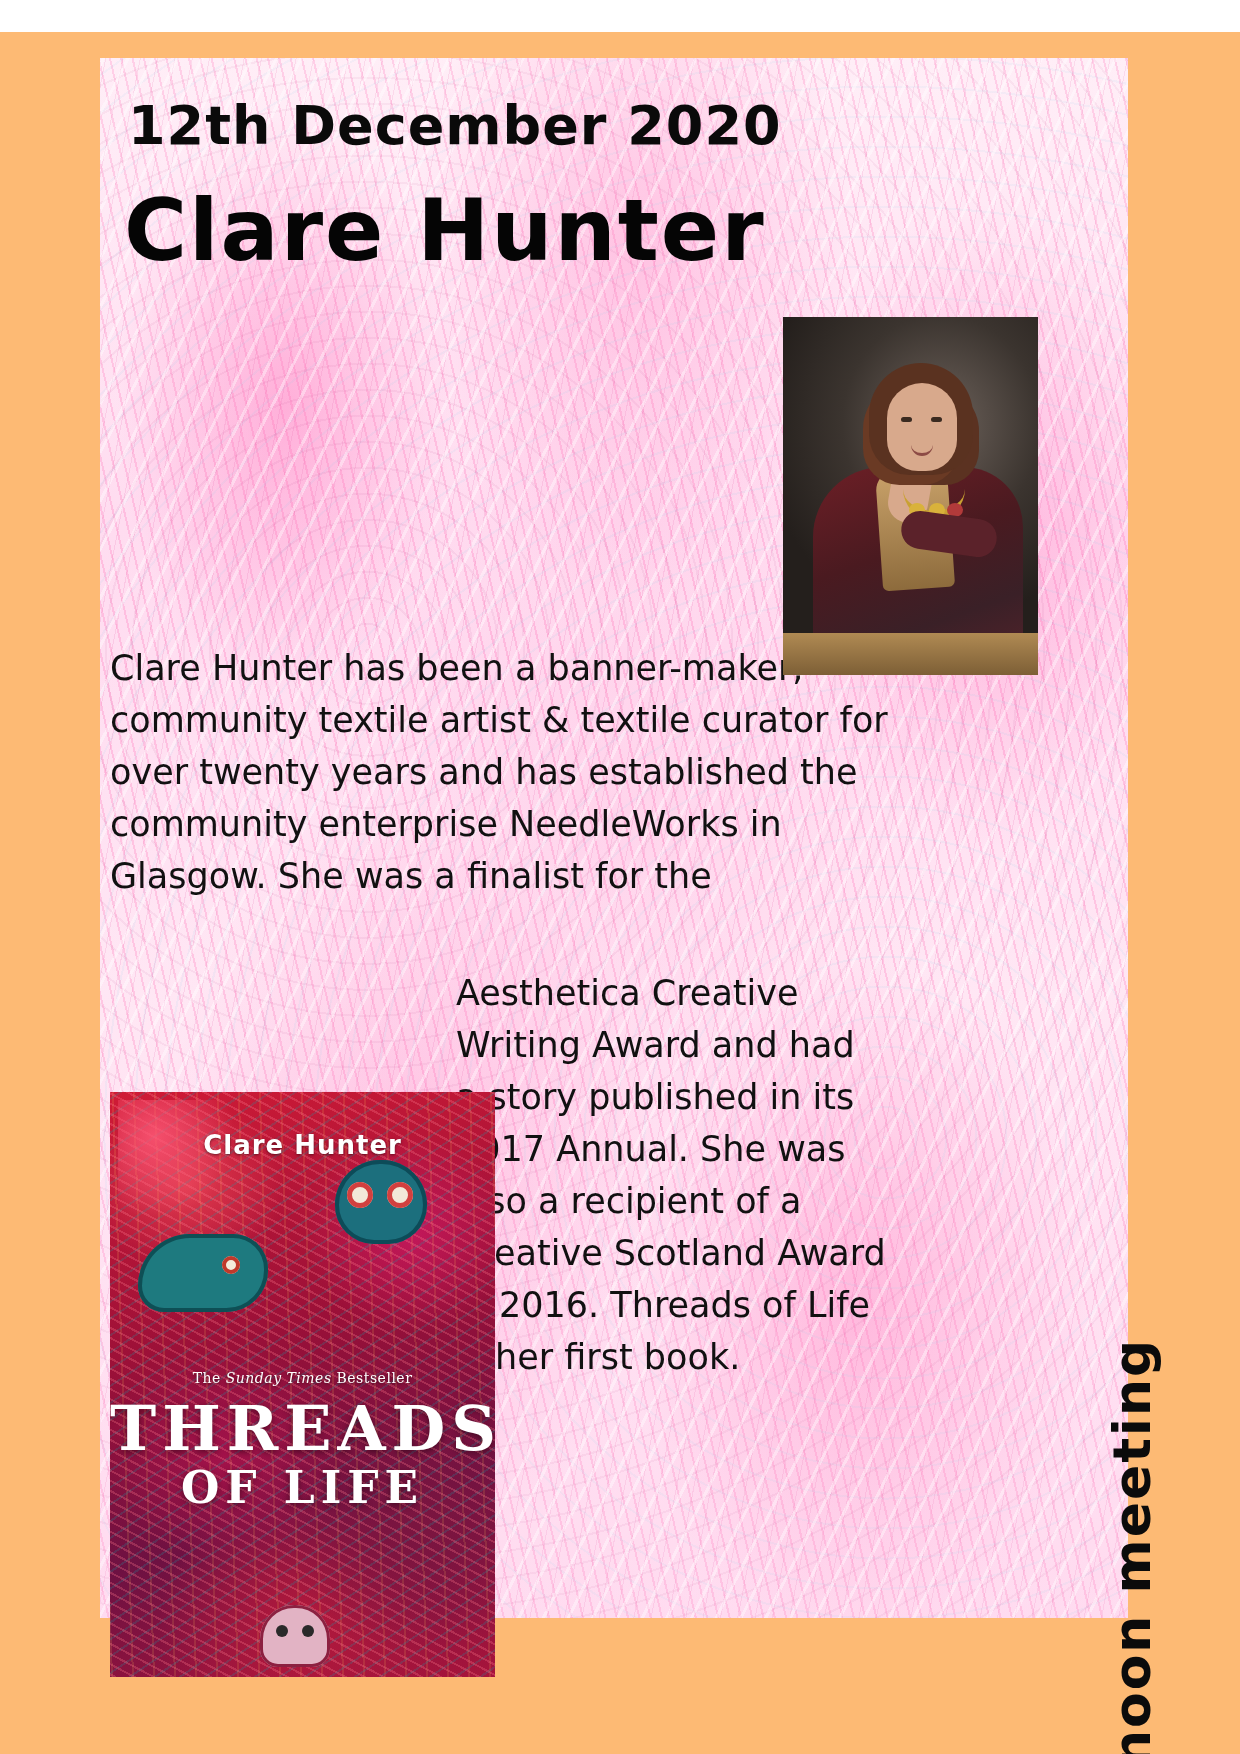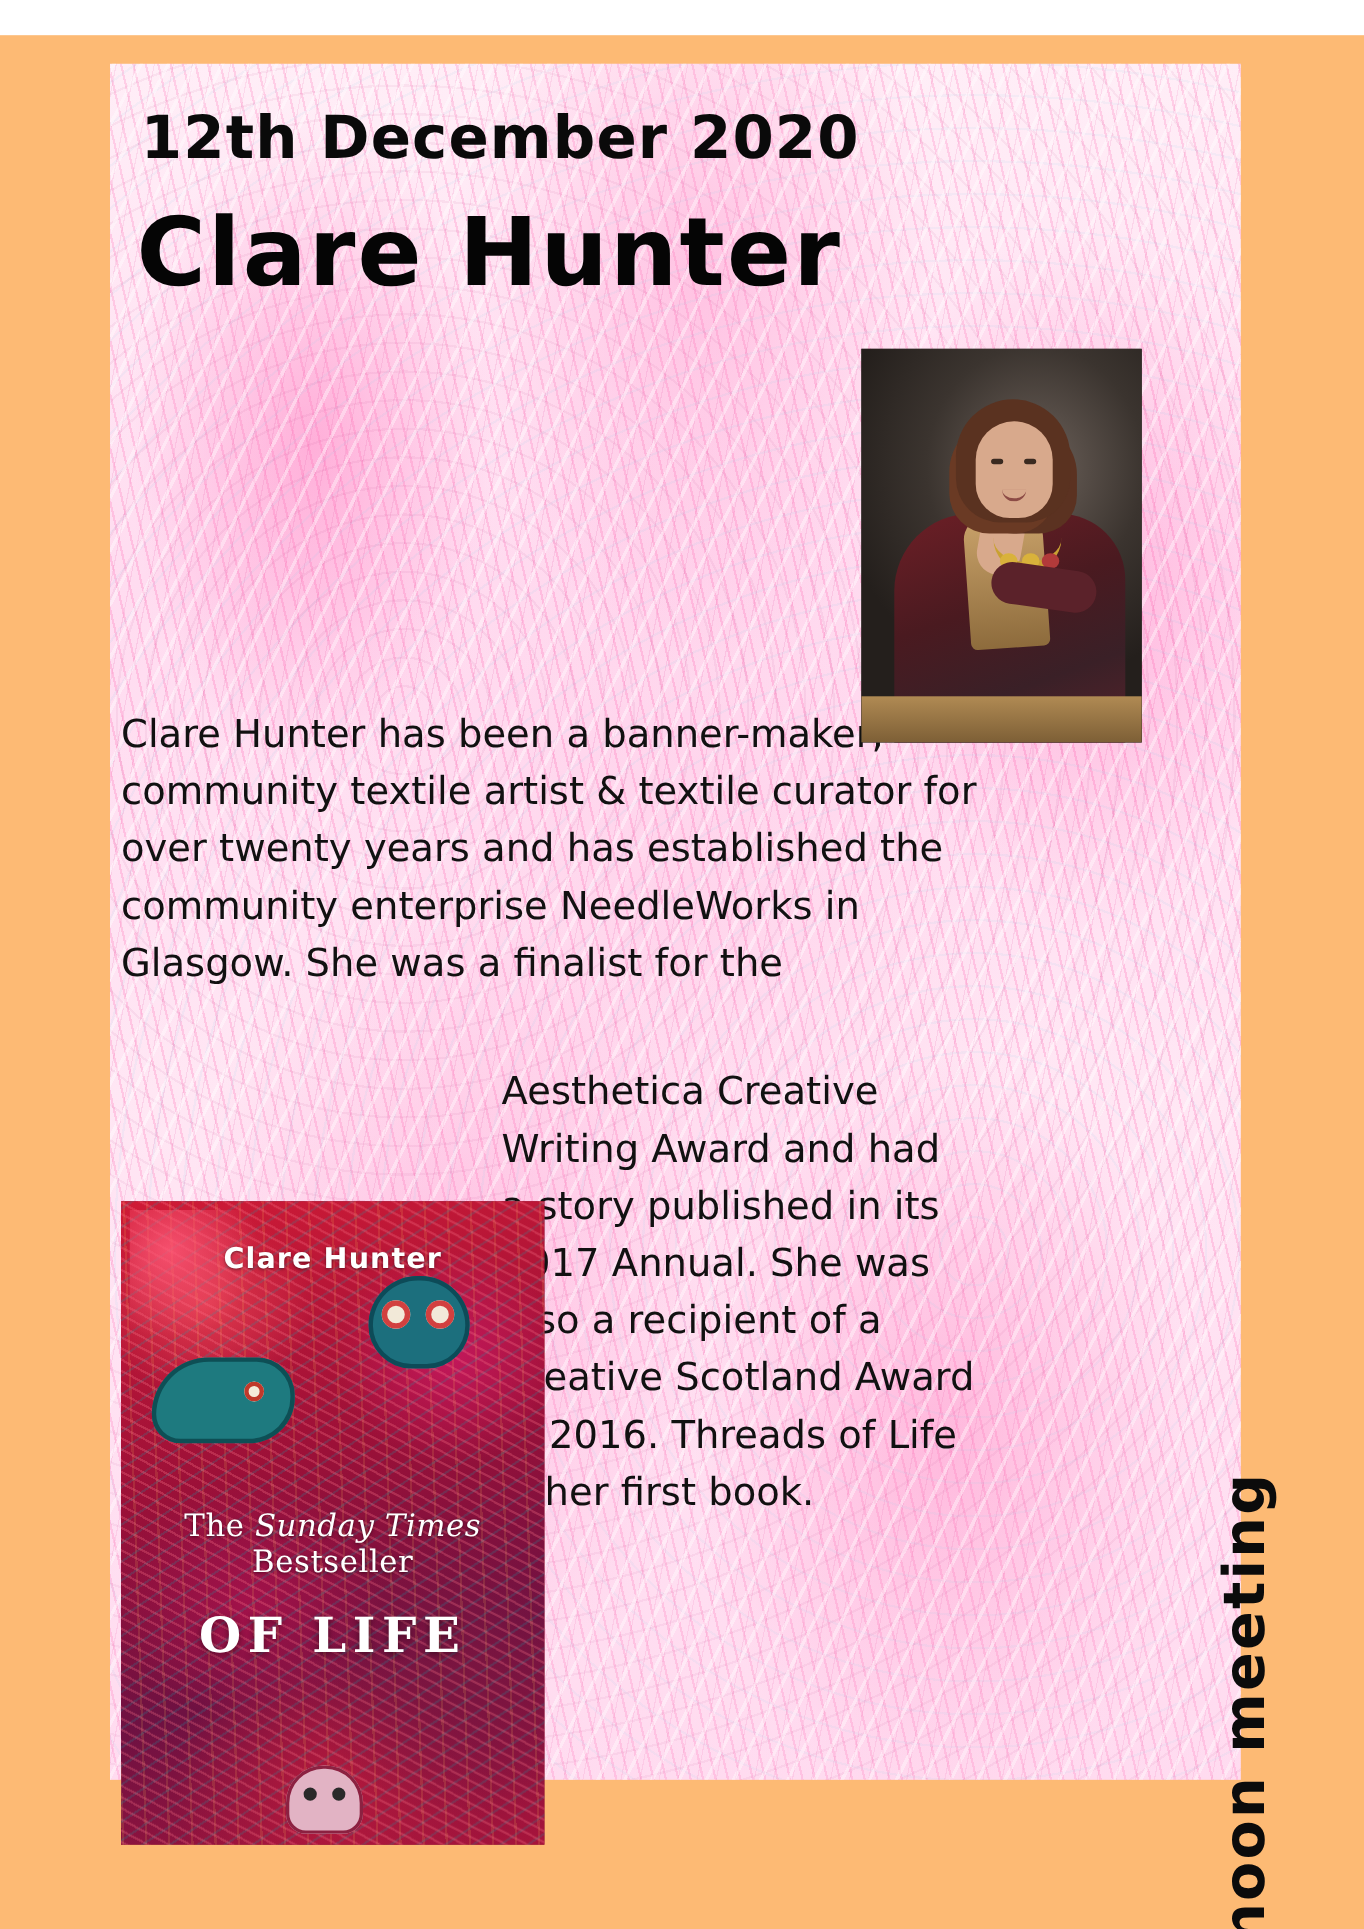--- a/index.html
+++ b/index.html
@@ -325,21 +325,21 @@
     letter-spacing: 1px;
     color: #ffffff;
     text-shadow: 0 1px 3px rgba(0,0,0,0.5);
   }
   .cover-bestseller {
     position: absolute;
     left: 0; right: 0;
     top: 278px;
     text-align: center;
     font-family: "DejaVu Serif", serif;
-    font-size: 28px;
+    font-size: 14px;
     color: #ffffff;
     letter-spacing: 0.5px;
     text-shadow: 0 1px 3px rgba(0,0,0,0.55);
   }
   .cover-bestseller em { font-style: italic; }
   .cover-title-1, .cover-title-2 {
     position: absolute;
     left: 0; right: 0;
     text-align: center;
     font-family: "DejaVu Serif", serif;
@@ -438,20 +438,21 @@
     <div class="leaf-tl"></div>
     <div class="owl">
       <div class="eye l"></div>
       <div class="eye r"></div>
     </div>
     <div class="bird">
       <div class="eye"></div>
     </div>
     <div class="cover-author">Clare Hunter</div>
     <div class="cover-bestseller"><span>The </span><em>Sunday Times</em><span> Bestseller</span></div>
+    <div class="cover-title-1">THREADS</div>
     <div class="cover-title-2">OF LIFE</div>
     <div class="fig">
       <div class="e l"></div>
       <div class="e r"></div>
     </div>
   </div>
 
   <div class="side-text">Afternoon meeting</div>
 
 </div>

